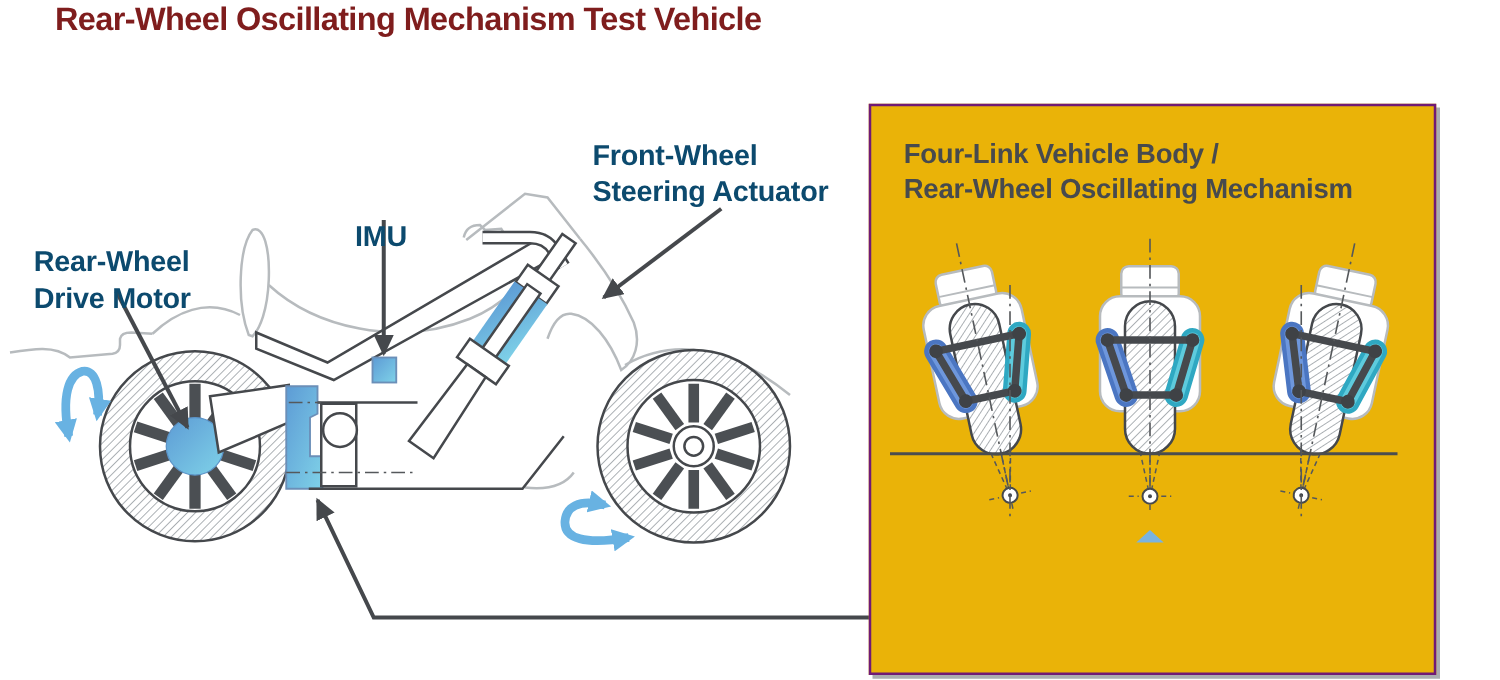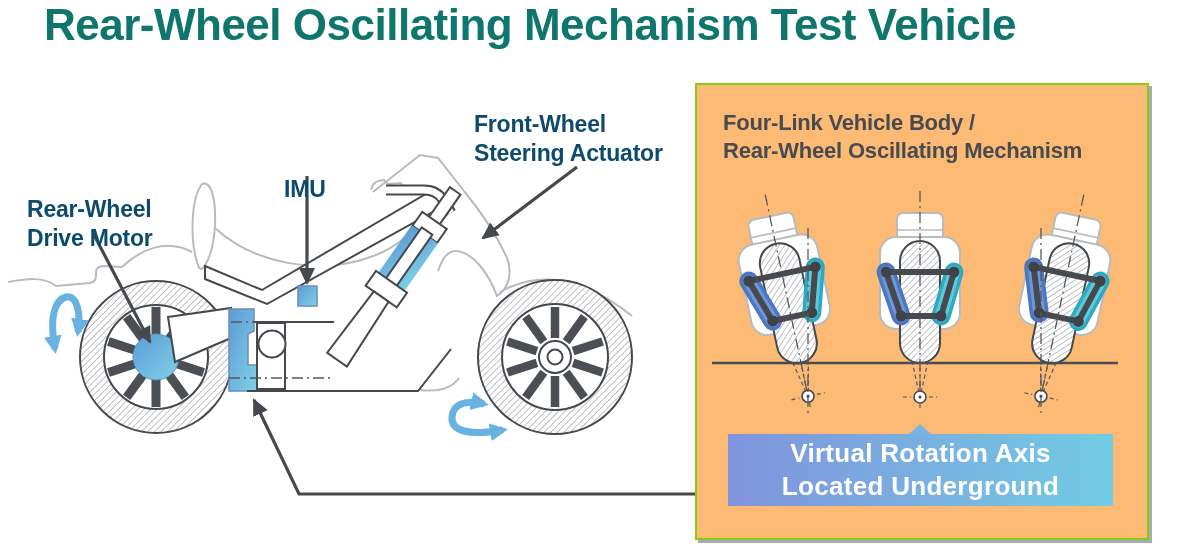--- a/index.html
+++ b/index.html
@@ -1,27 +1,27 @@
 <!DOCTYPE html>
 <html><head>
 <meta charset="utf-8">
 <style>
   html,body{margin:0;padding:0;background:#fff;}
   .stage{position:relative;width:1200px;height:544px;background:#ffffff;overflow:hidden;
          font-family:"Liberation Sans",sans-serif;color:#44474b;}
-  .title{position:absolute;left:44px;top:0px;font-size:44px;font-weight:bold;
-         color:#0f766e;letter-spacing:-0.5px;white-space:pre-line;}
+  .title{position:absolute;left:44px;top:0px;font-size:26px;font-weight:bold;
+         color:#7f1d1d;letter-spacing:-0.5px;white-space:pre-line;}
   .lbl{position:absolute;font-size:23px;font-weight:bold;color:#0c4a6e;
        line-height:29px;white-space:pre-line;letter-spacing:-0.2px;}
   .lbl-rear{left:27px;top:174px;margin-top:21px;}
   .lbl-imu{left:284px;top:139px;margin-top:36px;}
   .lbl-front{left:474px;top:110px;}
   .bike-svg{position:absolute;left:0;top:0;}
-  .panel{position:absolute;left:695px;top:83px;width:450px;height:453px;background:#fdba74;
-         border:2px solid #84cc16;box-shadow:3px 3px 0 0 #aaadb0;}
+  .panel{position:absolute;left:695px;top:83px;width:450px;height:453px;background:#eab308;
+         border:2px solid #701a75;box-shadow:3px 3px 0 0 #aaadb0;}
   .panel-header{position:absolute;left:26px;top:24px;font-size:22px;font-weight:bold;
                 color:#474a4e;line-height:28px;white-space:pre-line;letter-spacing:-0.2px;}
   .panel-svg{position:absolute;left:0;top:0;}
   .banner{position:absolute;left:31px;top:349px;width:385px;height:72px;
           background:linear-gradient(90deg,#8093dd 0%,#72cce4 100%);
           display:flex;align-items:center;justify-content:center;text-align:center;
           color:#ffffff;font-size:26px;font-weight:bold;line-height:33px;
           white-space:pre-line;letter-spacing:0.3px;}
   .banner-tip{position:absolute;left:212px;top:339px;width:0;height:0;
           border-left:11px solid transparent;border-right:11px solid transparent;
@@ -197,17 +197,15 @@
       <g>
         <use href="#pose" transform="translate(351,278) rotate(12)"></use>
       </g>
       <line x1="15" y1="278" x2="421" y2="278" stroke="#4a4d50" stroke-width="2.5"></line>
       <line x1="111" y1="143" x2="111" y2="332" class="cline"></line>
       <line x1="344" y1="143" x2="344" y2="332" class="cline"></line>
     </svg>
     <div class="panel-header">Four-Link Vehicle Body /
 Rear-Wheel Oscillating Mechanism</div>
     <div class="banner-tip"></div>
-    <div class="banner">Virtual Rotation Axis
-Located Underground</div>
   </div>
 
 </div>
 
 </body></html>

